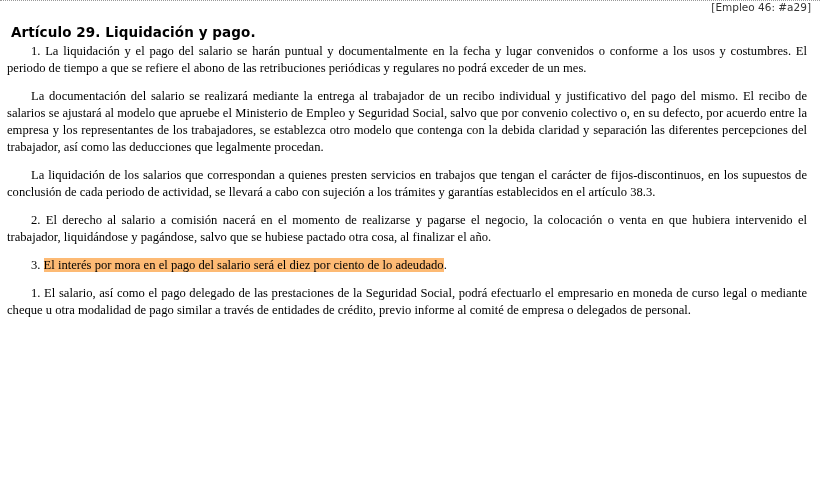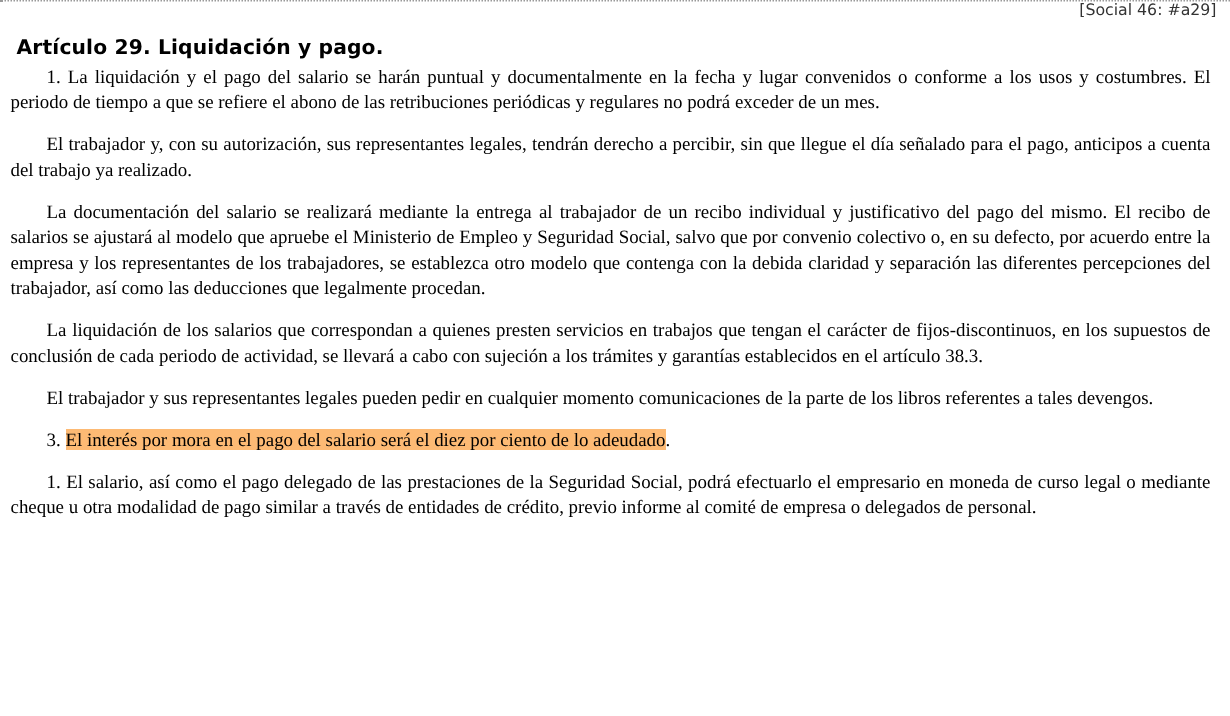--- a/index.html
+++ b/index.html
@@ -33,25 +33,24 @@
     font-family: Liberation Serif, serif;
   }
   .highlight {
     background: #fdba74;
   }
 </style>
 </head>
 <body>
 
 <div class="top-rule"></div>
-<div class="block-ref">[Social 46: #a29]</div>
+<div class="block-ref">[Empleo 46: #a29]</div>
 
 <h1 class="article-title">Artículo 29. Liquidación y pago.</h1>
 
 <div class="article-body">
   <p>1. La liquidación y el pago del salario se harán puntual y documentalmente en la fecha y lugar convenidos o conforme a los usos y costumbres. El periodo de tiempo a que se refiere el abono de las retribuciones periódicas y regulares no podrá exceder de un mes.</p>
-  <p>El trabajador y, con su autorización, sus representantes legales, tendrán derecho a percibir, sin que llegue el día señalado para el pago, anticipos a cuenta del trabajo ya realizado.</p>
   <p>La documentación del salario se realizará mediante la entrega al trabajador de un recibo individual y justificativo del pago del mismo. El recibo de salarios se ajustará al modelo que apruebe el Ministerio de Empleo y Seguridad Social, salvo que por convenio colectivo o, en su defecto, por acuerdo entre la empresa y los representantes de los trabajadores, se establezca otro modelo que contenga con la debida claridad y separación las diferentes percepciones del trabajador, así como las deducciones que legalmente procedan.</p>
   <p>La liquidación de los salarios que correspondan a quienes presten servicios en trabajos que tengan el carácter de fijos-discontinuos, en los supuestos de conclusión de cada periodo de actividad, se llevará a cabo con sujeción a los trámites y garantías establecidos en el artículo 38.3.</p>
-  <p>El trabajador y sus representantes legales pueden pedir en cualquier momento comunicaciones de la parte de los libros referentes a tales devengos.</p>
+  <p>2. El derecho al salario a comisión nacerá en el momento de realizarse y pagarse el negocio, la colocación o venta en que hubiera intervenido el trabajador, liquidándose y pagándose, salvo que se hubiese pactado otra cosa, al finalizar el año.</p>
   <p><span>3. </span><span class="highlight">El interés por mora en el pago del salario será el diez por ciento de lo adeudado</span><span>.</span></p>
   <p>1. El salario, así como el pago delegado de las prestaciones de la Seguridad Social, podrá efectuarlo el empresario en moneda de curso legal o mediante cheque u otra modalidad de pago similar a través de entidades de crédito, previo informe al comité de empresa o delegados de personal.</p>
 </div>
 
 </body></html>

